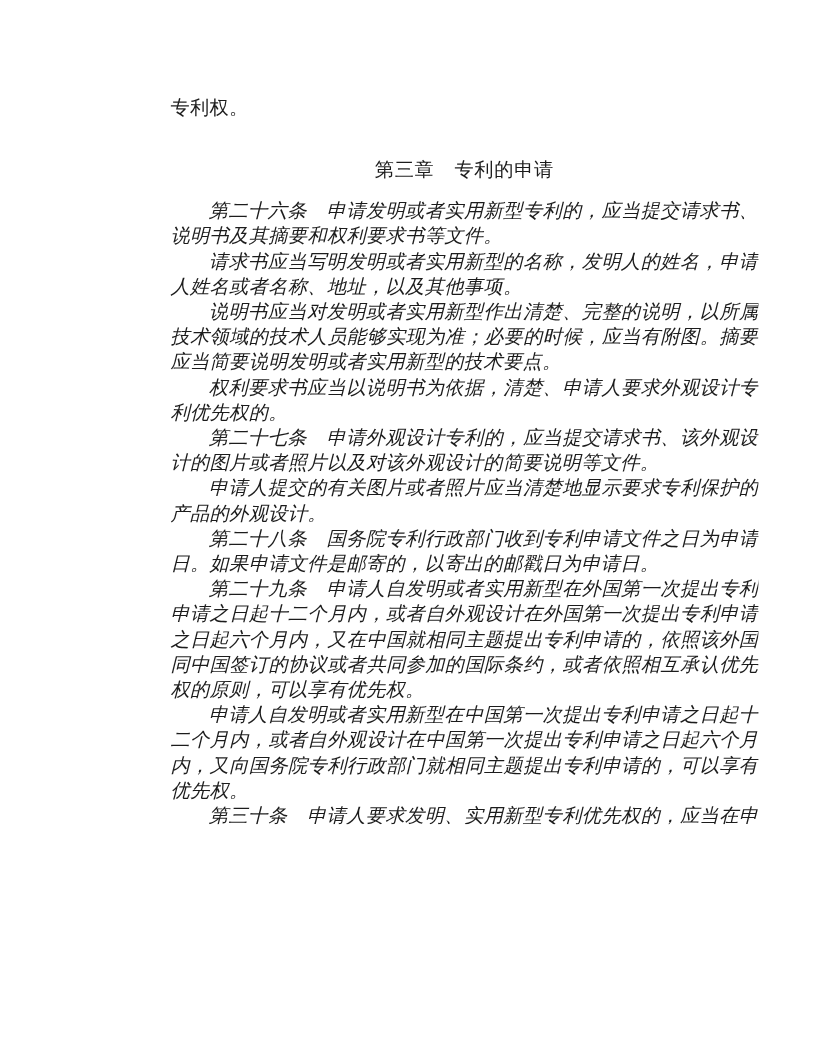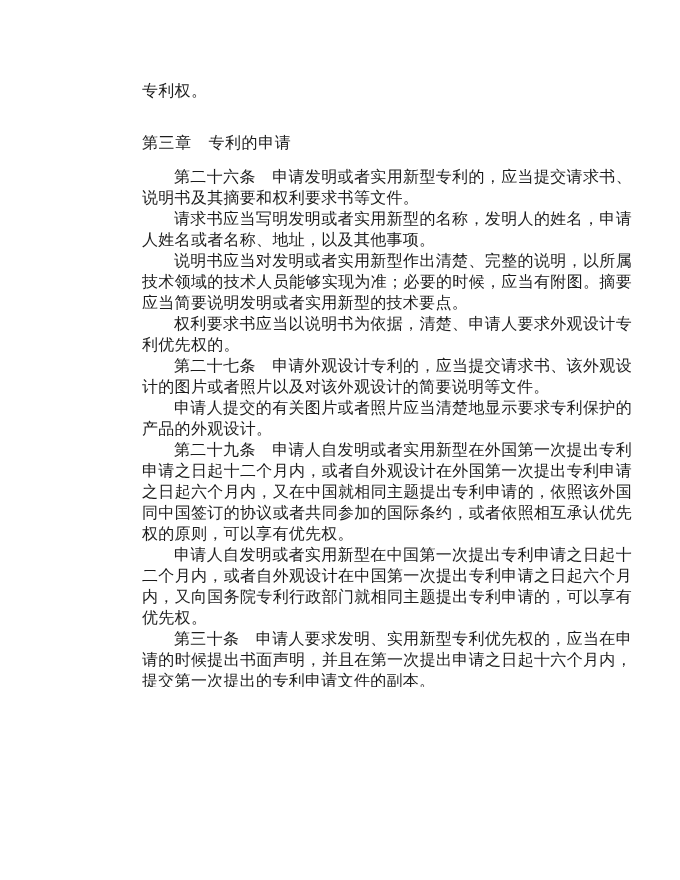--- a/index.html
+++ b/index.html
@@ -24,32 +24,33 @@
     font-size: 16px;
     line-height: 21px;
     letter-spacing: 0.3px;
   }
   .continuation {
     top: 80px;
     text-align: left;
   }
   .chapter-heading {
     top: 132px;
-    text-align: left;
+    text-align: center;
     letter-spacing: 0.6px;
   }
   .body-text {
     top: 166px;
     height: 656px;
     overflow: hidden;
   }
   .body-text p {
     margin: 0;
     text-indent: 2em;
     text-align: justify;
+    font-style: italic;
   }
   .page-footer {
     position: absolute;
     top: 812px;
     left: 0;
     width: 100%;
     text-align: center;
     font-size: 12px;
     line-height: 16px;
     color: #2a2a2a;
@@ -64,20 +65,21 @@
 
   <div class="textblock chapter-heading">第三章　专利的申请</div>
 
   <div class="textblock body-text">
     <p>第二十六条　申请发明或者实用新型专利的，应当提交请求书、说明书及其摘要和权利要求书等文件。</p>
     <p>请求书应当写明发明或者实用新型的名称，发明人的姓名，申请人姓名或者名称、地址，以及其他事项。</p>
     <p>说明书应当对发明或者实用新型作出清楚、完整的说明，以所属技术领域的技术人员能够实现为准；必要的时候，应当有附图。摘要应当简要说明发明或者实用新型的技术要点。</p>
     <p>权利要求书应当以说明书为依据，清楚、申请人要求外观设计专利优先权的。</p>
     <p>第二十七条　申请外观设计专利的，应当提交请求书、该外观设计的图片或者照片以及对该外观设计的简要说明等文件。</p>
     <p>申请人提交的有关图片或者照片应当清楚地显示要求专利保护的产品的外观设计。</p>
+    <p>第二十八条　国务院专利行政部门收到专利申请文件之日为申请日。如果申请文件是邮寄的，以寄出的邮戳日为申请日。</p>
     <p>第二十九条　申请人自发明或者实用新型在外国第一次提出专利申请之日起十二个月内，或者自外观设计在外国第一次提出专利申请之日起六个月内，又在中国就相同主题提出专利申请的，依照该外国同中国签订的协议或者共同参加的国际条约，或者依照相互承认优先权的原则，可以享有优先权。</p>
     <p>申请人自发明或者实用新型在中国第一次提出专利申请之日起十二个月内，或者自外观设计在中国第一次提出专利申请之日起六个月内，又向国务院专利行政部门就相同主题提出专利申请的，可以享有优先权。</p>
     <p>第三十条　申请人要求发明、实用新型专利优先权的，应当在申请的时候提出书面声明，并且在第一次提出申请之日起十六个月内，提交第一次提出的专利申请文件的副本。</p>
     <p>简要地限定要求专利保护的范围，应当在申请的时候提出书面</p>
   </div>
 
   <div class="page-footer">6</div>
 
 </div>
 

